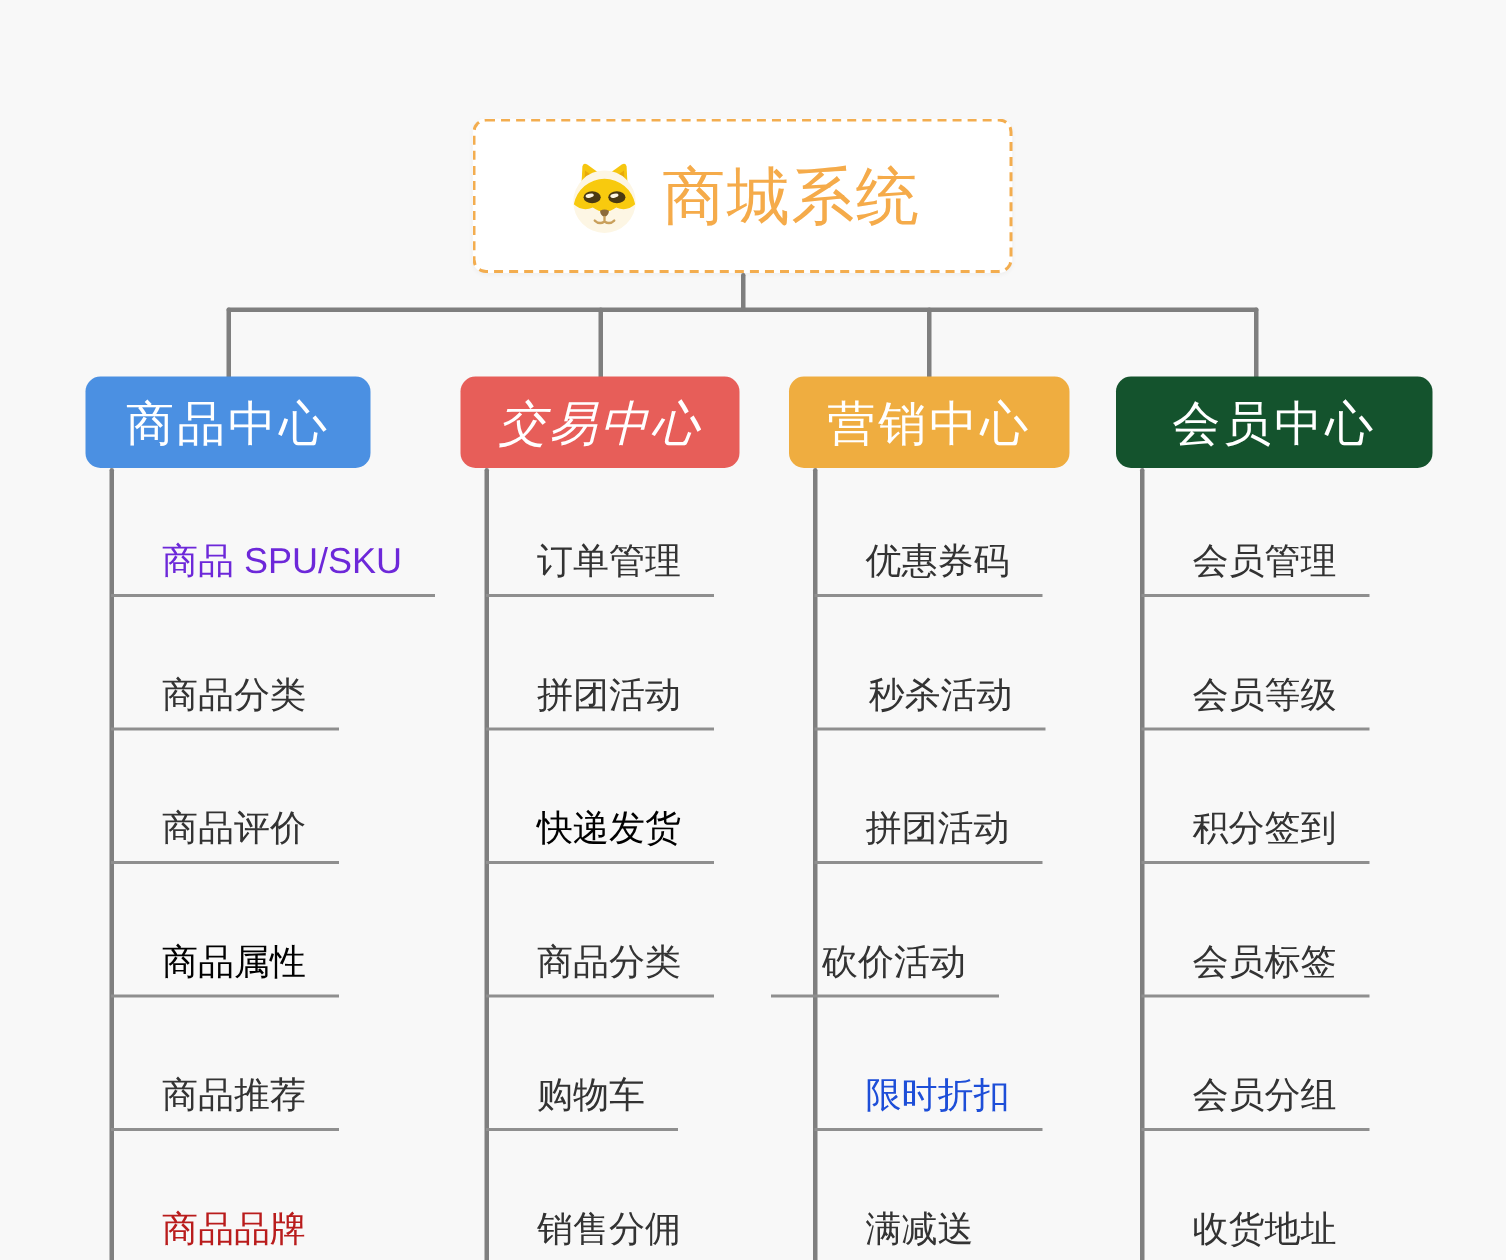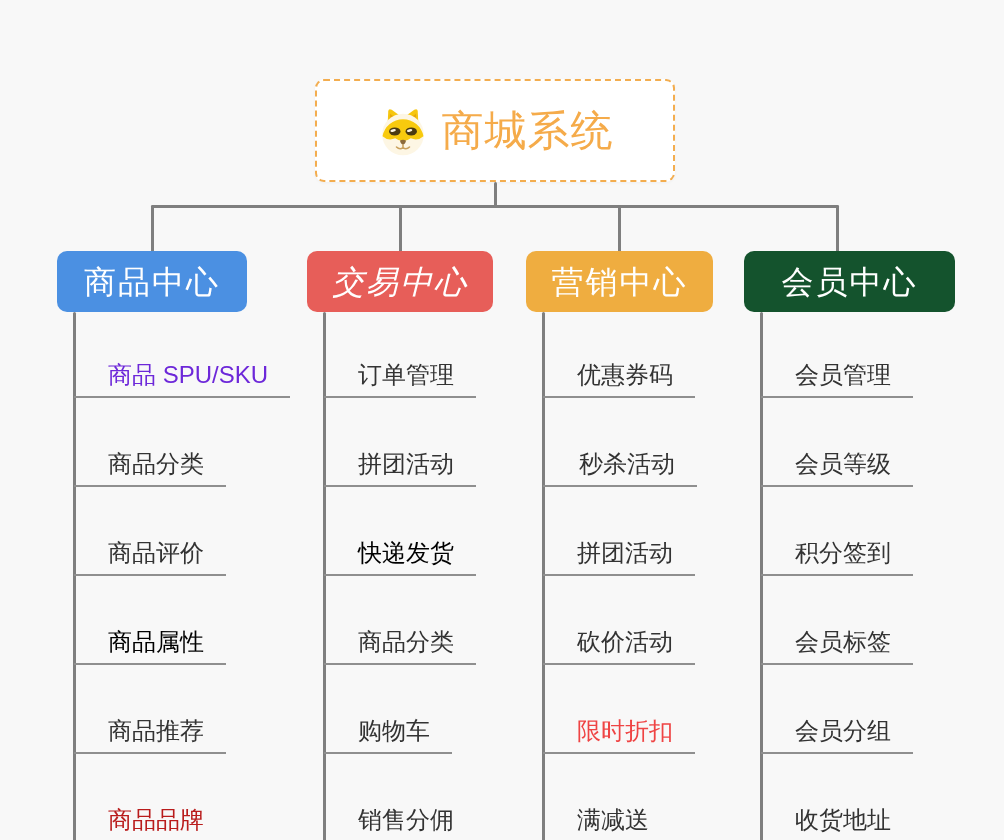--- a/index.html
+++ b/index.html
@@ -110,22 +110,22 @@
       <div class="leaf" style="left: 324px; top: 496px; border-bottom-color: rgb(143, 143, 143); color: #000000;"><span>快递发货</span></div>
       <div class="leaf" style="left: 324px; top: 585px; border-bottom-color: rgb(143, 143, 143); color: rgb(51, 51, 51);"><span>商品分类</span></div>
       <div class="leaf" style="left: 324px; top: 674px; border-bottom-color: rgb(143, 143, 143); color: rgb(51, 51, 51);"><span>购物车</span></div>
       <div class="leaf" style="left: 324px; top: 763px; border-bottom-color: rgb(143, 143, 143); color: rgb(51, 51, 51);"><span>销售分佣</span></div>
       <div class="branch-node" style="left: 526px; top: 208px; width: 187px; background: rgb(239, 173, 64);">
         <span class="branch-label">营销中心</span>
       </div>
       <div class="leaf" style="left: 543px; top: 318px; border-bottom-color: rgb(143, 143, 143); color: rgb(51, 51, 51);"><span>优惠券码</span></div>
       <div class="leaf" style="left: 543px; top: 407px; border-bottom-color: rgb(143, 143, 143); color: rgb(51, 51, 51); padding-left: 36px;"><span>秒杀活动</span></div>
       <div class="leaf" style="left: 543px; top: 496px; border-bottom-color: rgb(143, 143, 143); color: rgb(51, 51, 51);"><span>拼团活动</span></div>
-      <div class="leaf" style="left: 543px; top: 585px; border-bottom-color: rgb(143, 143, 143); color: rgb(51, 51, 51);"><span>砍价活动</span></div>
-      <div class="leaf" style="left: 543px; top: 674px; border-bottom-color: rgb(143, 143, 143); color: #ef4444;"><span>限时折扣</span></div>
+      <div class="leaf" style="left: 514px; top: 585px; border-bottom-color: rgb(143, 143, 143); color: rgb(51, 51, 51);"><span>砍价活动</span></div>
+      <div class="leaf" style="left: 543px; top: 674px; border-bottom-color: rgb(143, 143, 143); color: #1d4ed8;"><span>限时折扣</span></div>
       <div class="leaf" style="left: 543px; top: 763px; border-bottom-color: rgb(143, 143, 143); color: rgb(51, 51, 51);"><span>满减送</span></div>
       <div class="branch-node" style="left: 744px; top: 208px; width: 211px; background: #14532d;">
         <span class="branch-label">会员中心</span>
       </div>
       <div class="leaf" style="left: 761px; top: 318px; border-bottom-color: rgb(143, 143, 143); color: rgb(51, 51, 51);"><span>会员管理</span></div>
       <div class="leaf" style="left: 761px; top: 407px; border-bottom-color: rgb(143, 143, 143); color: rgb(51, 51, 51);"><span>会员等级</span></div>
       <div class="leaf" style="left: 761px; top: 496px; border-bottom-color: rgb(143, 143, 143); color: rgb(51, 51, 51);"><span>积分签到</span></div>
       <div class="leaf" style="left: 761px; top: 585px; border-bottom-color: rgb(143, 143, 143); color: rgb(51, 51, 51);"><span>会员标签</span></div>
       <div class="leaf" style="left: 761px; top: 674px; border-bottom-color: rgb(143, 143, 143); color: rgb(51, 51, 51);"><span>会员分组</span></div>
       <div class="leaf" style="left: 761px; top: 763px; border-bottom-color: rgb(143, 143, 143); color: rgb(51, 51, 51);"><span>收货地址</span></div>

